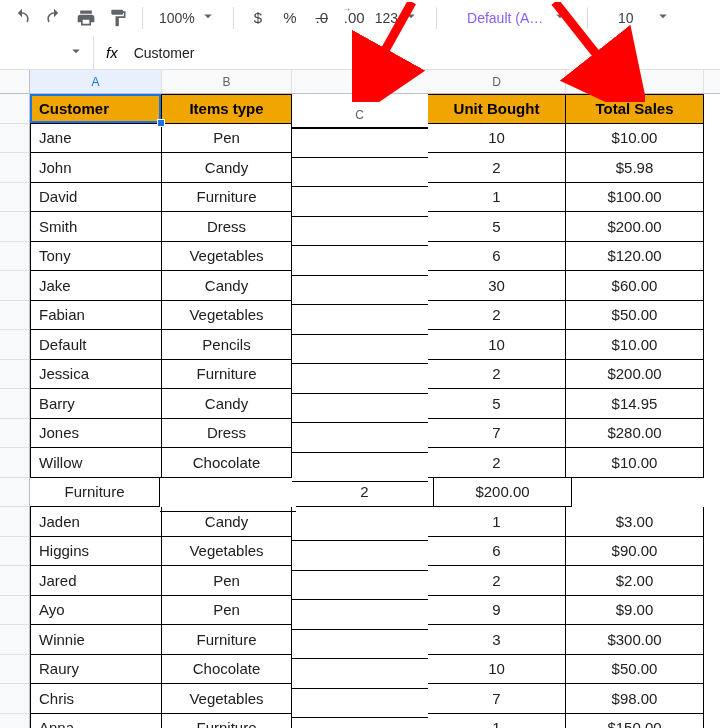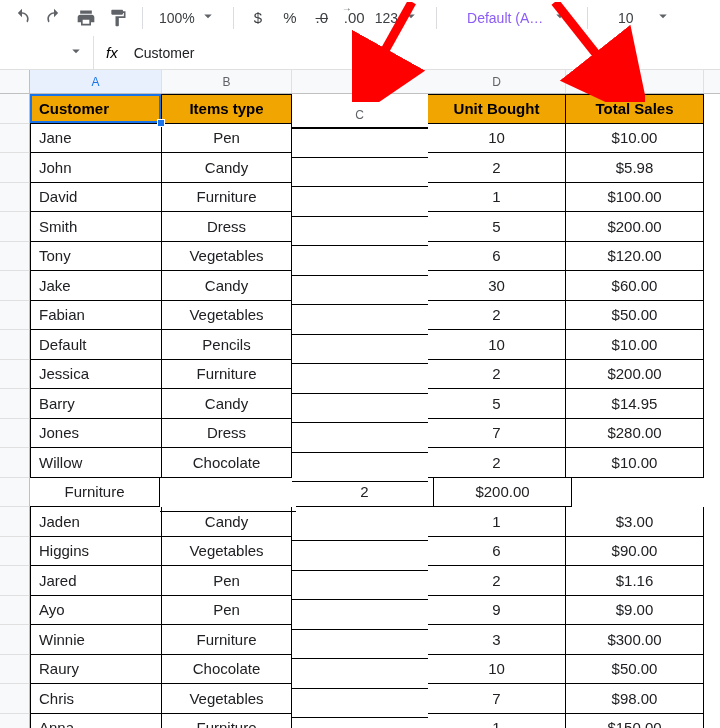--- a/index.html
+++ b/index.html
@@ -373,21 +373,21 @@
    <div class="cell cC">$15.00</div>
    <div class="cell cD">6</div>
    <div class="cell cE">$90.00</div>
       </div>
       <div class="row">
    <div class="row-head"></div>
    <div class="cell cA">Jared</div>
    <div class="cell cB">Pen</div>
    <div class="cell cC">$1.00</div>
    <div class="cell cD">2</div>
-   <div class="cell cE">$1.16</div>
+   <div class="cell cE">$2.00</div>
       </div>
       <div class="row">
    <div class="row-head"></div>
    <div class="cell cA">Ayo</div>
    <div class="cell cB">Pen</div>
    <div class="cell cC">$1.00</div>
    <div class="cell cD">9</div>
    <div class="cell cE">$9.00</div>
       </div>
       <div class="row">

